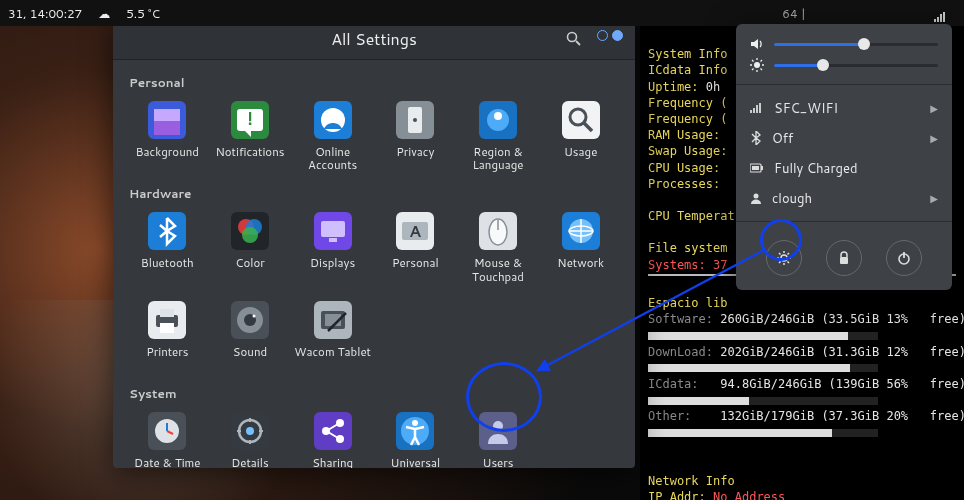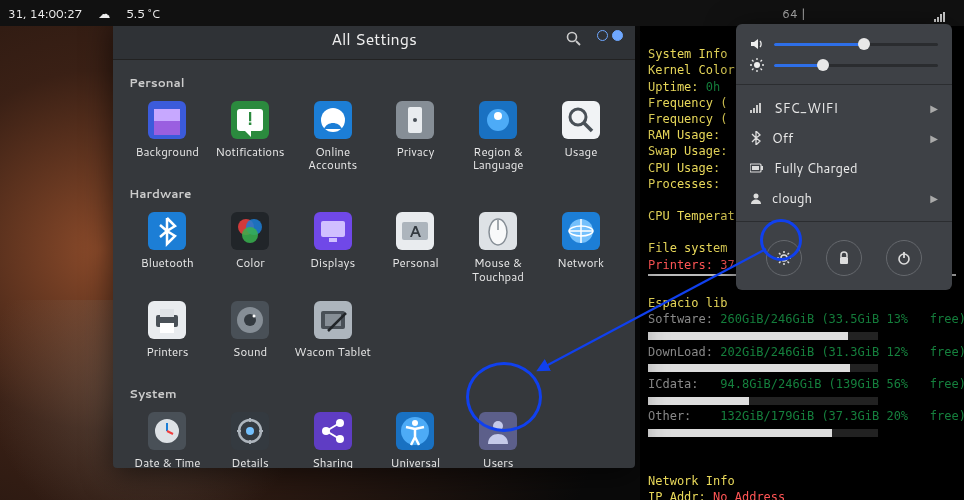--- a/index.html
+++ b/index.html
@@ -145,21 +145,21 @@
   .conky {
     position:absolute; left:640px; top:26px; right:0; bottom:0;
     background:#000;
     font-family: "DejaVu Sans Mono","Consolas",monospace;
     font-size:12px; line-height:1.35;
     color:#ccc;
     padding:4px 8px;
     z-index:20;
     white-space:pre;
   }
-  .conky .w{color:#15803d;}
+  .conky .w{color:#e5e5e5;}
   .conky .y{color:#e8d85a;}
   .conky .r{color:#ff5555;}
   .conky .g{color:#8a8a8a;}
   .conky hr{ border:none; border-top:2px solid #bbb; margin:1px 0 3px;}
   .conky .bar{
     display:inline-block; width:230px; height:8px; background:#222; position:relative; vertical-align:middle;
   }
   .conky .bar .fill{ position:absolute; left:0;top:0;bottom:0; background:#ddd;}
   svg{display:block;}
 </style>
@@ -205,33 +205,33 @@
           <rect x="13" y="3" width="2" height="4" fill="#eee"></rect>
           <rect x="2" y="3" width="9" height="4" fill="#eee"></rect>
         </svg>
     </span>
     <span style="font-size:8px">▾</span>
   </div>
 </div>
 
 <div class="conky">
 <span class="y">System Info</span>
-<span class="y">Kernel Color</span>
+<span class="y">ICdata Info</span>
 <span class="y">Uptime:</span> <span class="w">0h</span>
 <span class="y">Frequency (</span>
 <span class="y">Frequency (</span>
 <span class="y">RAM Usage:</span> <span class="w"></span>
 <span class="y">Swap Usage:</span>
 <span class="y">CPU Usage:</span>
 <span class="y">Processes:</span>
 
 <span class="y">CPU Temperat</span>
 
 <span class="y">File system</span>
-<span class="r">Printers:</span> <span class="r">37</span>
+<span class="r">Systems:</span> <span class="r">37</span>
 <hr>
 <span class="y">Espacio lib</span>
 <div id="fsrows"><div><span class="g">Software: </span><span class="w">260GiB/246GiB (33.5GiB 13%</span>   <span class="w">free)</span>
 <span class="bar"><span class="fill" style="width:87%"></span></span>
 </div><div><span class="g">DownLoad: </span><span class="w">202GiB/246GiB (31.3GiB 12%</span>   <span class="w">free)</span>
 <span class="bar"><span class="fill" style="width:88%"></span></span>
 </div><div><span class="g">ICdata:   </span><span class="w">94.8GiB/246GiB (139GiB 56%</span>   <span class="w">free)</span>
 <span class="bar"><span class="fill" style="width:44%"></span></span>
 </div><div><span class="g">Other:    </span><span class="w">132GiB/179GiB (37.3GiB 20%</span>   <span class="w">free)</span>
 <span class="bar"><span class="fill" style="width:80%"></span></span>

